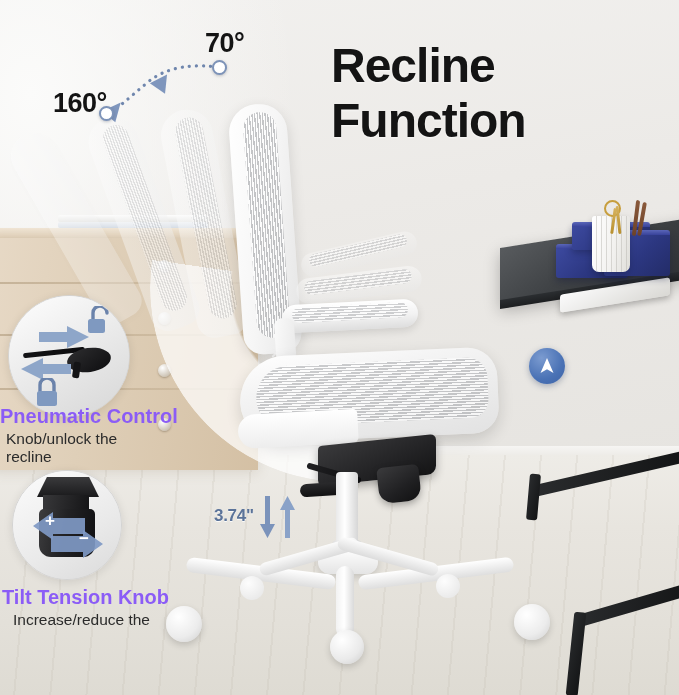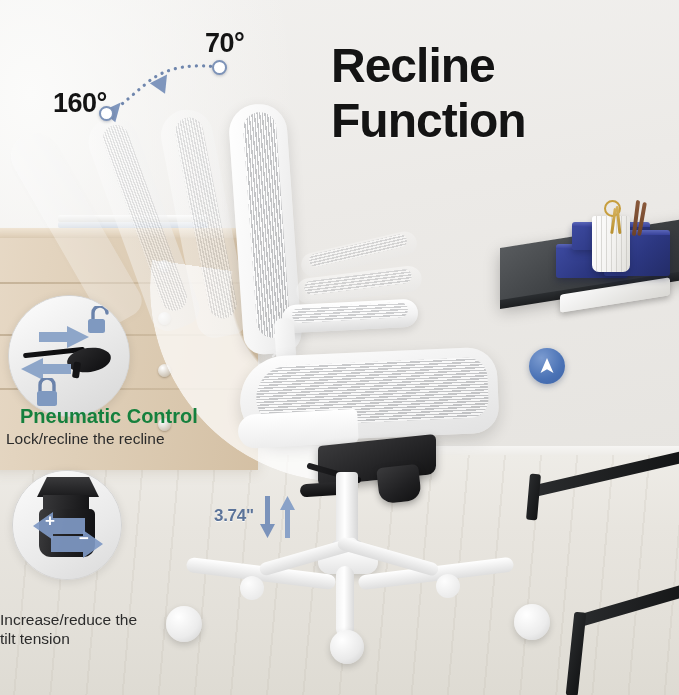--- a/index.html
+++ b/index.html
@@ -162,24 +162,24 @@
 
   
   .callout-circle{
     position:absolute; border-radius:50%;
     border:1.6px solid #d3d3d3;
     overflow:hidden;
     background:linear-gradient(145deg,#f7f7f7 0%,#e6e6e6 60%,#dadada 100%);
     box-shadow:0 2px 10px rgba(0,0,0,.10);
   }
   .callout-title{
-    position:absolute; font-weight:bold; color:#15803d; white-space:nowrap;margin-left:20px;
+    position:absolute; font-weight:bold; color:#8b5cf6; white-space:nowrap;
   }
   .callout-sub{
-    position:absolute; color:#2b2b2b; text-align:left; line-height:1.18;
+    position:absolute; color:#2b2b2b; text-align:right; line-height:1.18;
   }
 
   
   .meas-label{
     position:absolute; font-weight:bold; color:#5b7399;
     text-shadow:0 1px 0 rgba(255,255,255,.8);
     letter-spacing:-.3px;
   }
 
   
@@ -440,21 +440,21 @@
       <rect x="1" y="13" width="17" height="14" rx="2.5" fill="#7f99c0"></rect>
     </svg>
 
     <svg style="position:absolute;left:26px;top:82px;" width="26" height="30">
       <path d="M 5 13 L 5 7 A 7 7 0 0 1 19 7 L 19 13" stroke="#6b83ab" stroke-width="3.4" fill="none" stroke-linecap="round"></path>
       <rect x="2" y="13" width="20" height="15" rx="2.5" fill="#7f99c0"></rect>
     </svg>
   </div>
 
   <div class="callout-title" style="left:0px;top:405px;font-size:20px;">Pneumatic Control</div>
-  <div class="callout-sub" style="left:6px;top:430px;font-size:15.5px;width:160px;text-align:left;">Lock/recline the recline</div>
+  <div class="callout-sub" style="left:6px;top:430px;font-size:15.5px;width:160px;text-align:left;">Knob/unlock the recline</div>
 
   <div class="callout-circle" style="left:12px;top:470px;width:110px;height:110px;">
     <div style="position:absolute;inset:0;background:
          linear-gradient(150deg,rgba(252,252,252,.95) 0%,rgba(234,234,234,.95) 60%,rgba(218,218,218,.95) 100%);"></div>
 
     <div style="position:absolute;left:24px;top:6px;width:62px;height:20px;
                 background:linear-gradient(180deg,#3a3a3c,#1a1a1c);
                 clip-path:polygon(16% 0,84% 0,100% 100%,0 100%);"></div>
     <div style="position:absolute;left:30px;top:24px;width:46px;height:22px;
                 background:linear-gradient(100deg,#38383a,#141416);"></div>
@@ -466,22 +466,22 @@
       <polygon points="54,7 22,7 22,1 2,15 22,29 22,23 54,23" fill="#7f99c4" opacity="0.92"></polygon>
     </svg>
     <div style="position:absolute;left:32px;top:40px;color:#fff;font-size:17px;font-weight:bold;">+</div>
 
     <svg style="position:absolute;left:38px;top:58px;" width="54" height="30">
       <polygon points="0,7 32,7 32,1 52,15 32,29 32,23 0,23" fill="#7f99c4" opacity="0.92"></polygon>
     </svg>
     <div style="position:absolute;left:66px;top:58px;color:#fff;font-size:17px;font-weight:bold;">−</div>
   </div>
 
+  <div class="callout-title" style="left:2px;top:586px;font-size:20px;">Tilt Tension Knob</div>
   <div class="callout-sub" style="left:0px;top:611px;font-size:15.5px;width:150px;">Increase/reduce the</div>
-  <div class="callout-sub" style="left:0px;top:630px;font-size:15.5px;width:150px;">tilt tension</div>
 
   <div class="meas-label" style="left:214px;top:506px;font-size:17px;">3.74"</div>
   <svg style="position:absolute;left:256px;top:496px;" width="44" height="44">
     <polygon points="9,0 14,0 14,28 19,28 11.5,42 4,28 9,28" fill="#7b93bb"></polygon>
     <polygon points="29,42 34,42 34,14 39,14 31.5,0 24,14 29,14" fill="#8aa2c8"></polygon>
   </svg>
 
   <div class="badge">
     <svg width="20" height="20" viewBox="0 0 20 20">
       <path d="M 10 2 L 16.5 17 L 10 13.2 L 3.5 17 Z" fill="#ffffff"></path>

